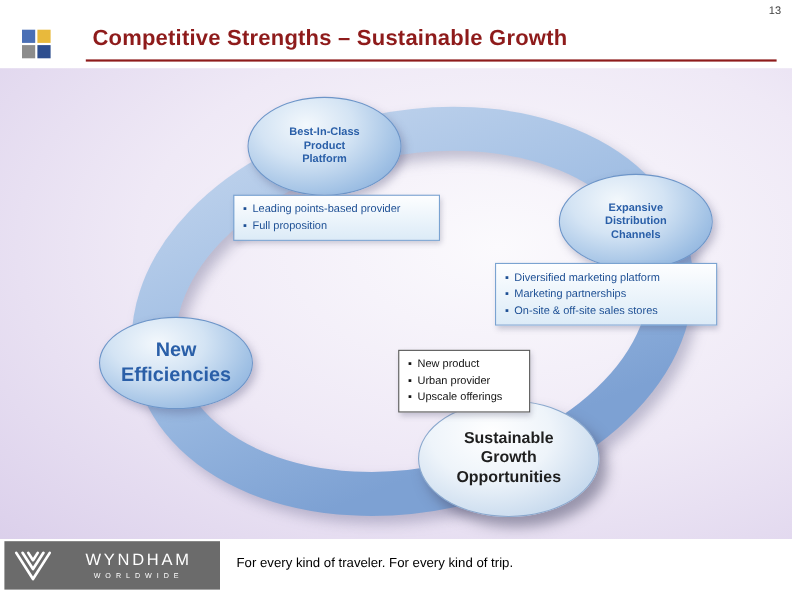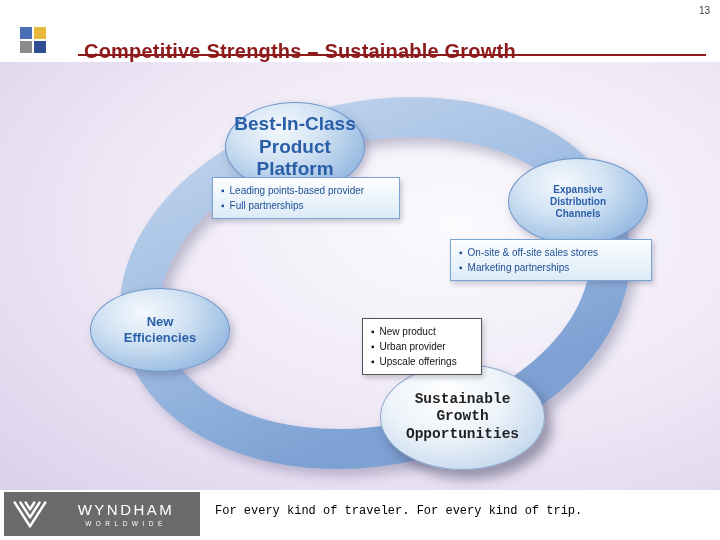--- a/index.html
+++ b/index.html
@@ -26,21 +26,21 @@
     grid-template-columns: 12px 12px;
     grid-template-rows: 12px 12px;
     gap: 2px;
   }
   .sq { width: 12px; height: 12px; }
   .sq1 { background: #4a6fb5; }
   .sq2 { background: #e8b93c; }
   .sq3 { background: #8c8c8c; }
   .sq4 { background: #2e4e8f; }
   .title {
-    position: absolute; left: 84px; top: 40px; margin: 0;
+    position: absolute; left: 84px; top: 24px; margin: 0;
     font-size: 20px; font-weight: bold; color: #8e1b1b;
     letter-spacing: 0.2px; white-space: nowrap; text-align: right;
   }
   .title-rule {
     position: absolute; left: 78px; top: 54px;
     width: 628px; height: 2px; background: #8e1b1b;
   }
   .page-number {
     position: absolute; right: 10px; top: 5px;
     font-size: 10px; color: #404040;
@@ -65,31 +65,30 @@
     text-align: center;
     white-space: pre-line;
     font-weight: bold;
     color: #2a5fa8;
     line-height: 1.2;
     background: radial-gradient(ellipse at 38% 28%,
       #f3f8fc 0%, #d4e4f4 35%, #9fc0e4 72%, #7da4d6 100%);
     border: 1px solid #6d95c8;
     box-shadow: 3px 4px 8px rgba(80, 80, 120, 0.35);
   }
-  .node1 { left: 225px; top: 40px;  width: 140px; height: 90px;  font-size: 19px; text-align: center; }
+  .node1 { left: 225px; top: 26px;  width: 140px; height: 90px;  font-size: 10px; text-align: center; }
   .node2 { left: 508px; top: 96px;  width: 140px; height: 87px;  font-size: 10px; }
-  .node3 { left: 90px;  top: 226px; width: 140px; height: 84px;  font-size: 13px; }
+  .node3 { left: 90px;  top: 226px; width: 140px; height: 84px;  font-size: 18px; }
   .node4 {
     left: 380px; top: 302px; width: 165px; height: 106px;
     font-size: 14.5px; color: #1f1f1f;
     background: radial-gradient(ellipse at 40% 28%,
       #ffffff 0%, #eef4fa 40%, #c6d9ed 78%, #a8c3e2 100%);
     border: 1px solid #8aa8cd;
     box-shadow: 7px 9px 12px rgba(70, 70, 100, 0.5);
-    font-family: Liberation Mono, monospace;
   }
 
   .callout {
     position: absolute;
     background: linear-gradient(#fdfeff, #dcebf7);
     border: 1px solid #7aa3d1;
     box-shadow: 2px 3px 5px rgba(90, 90, 120, 0.3);
     padding: 5px 8px;
   }
   .callout ul { margin: 0; padding: 0; list-style: none; }
@@ -117,21 +116,21 @@
     width: 196px; height: 44px;
     background: #6b6b6b;
     display: flex; align-items: center;
   }
   .w-mark { width: 44px; height: 38px; margin-left: 4px; flex: 0 0 auto; }
   .brand-text { flex: 1; text-align: center; color: #ffffff; }
   .brand-name { font-size: 15px; letter-spacing: 2.5px; }
   .brand-sub  { font-size: 6.5px; letter-spacing: 4.5px; margin-top: 2px; }
   .tagline {
     position: absolute; left: 215px; top: 14px;
-    font-size: 12px; color: #000000; font-family: Liberation Mono, monospace;
+    font-size: 12px; color: #000000;
   }
 </style>
 </head>
 <body>
 
 <div class="slide">
 
   <div class="header">
     <div class="logo-squares">
       <span class="sq sq1"></span>
@@ -167,27 +166,28 @@
 Channels</div>
     <div class="node node3">New
 Efficiencies</div>
     <div class="node node4">Sustainable
 Growth
 Opportunities</div>
 
     <div class="callout callout1">
       <ul>
           <li>Leading points-based provider</li>
-          <li>Full partnerships</li>
+          <li>Full proposition</li>
         </ul>
     </div>
     <div class="callout callout2">
       <ul>
+          <li>Diversified marketing platform</li>
+          <li>Marketing partnerships</li>
           <li>On-site &amp; off-site sales stores</li>
-          <li>Marketing partnerships</li>
         </ul>
     </div>
     <div class="callout callout3">
       <ul>
           <li>New product</li>
           <li>Urban provider</li>
           <li>Upscale offerings</li>
         </ul>
     </div>
 

